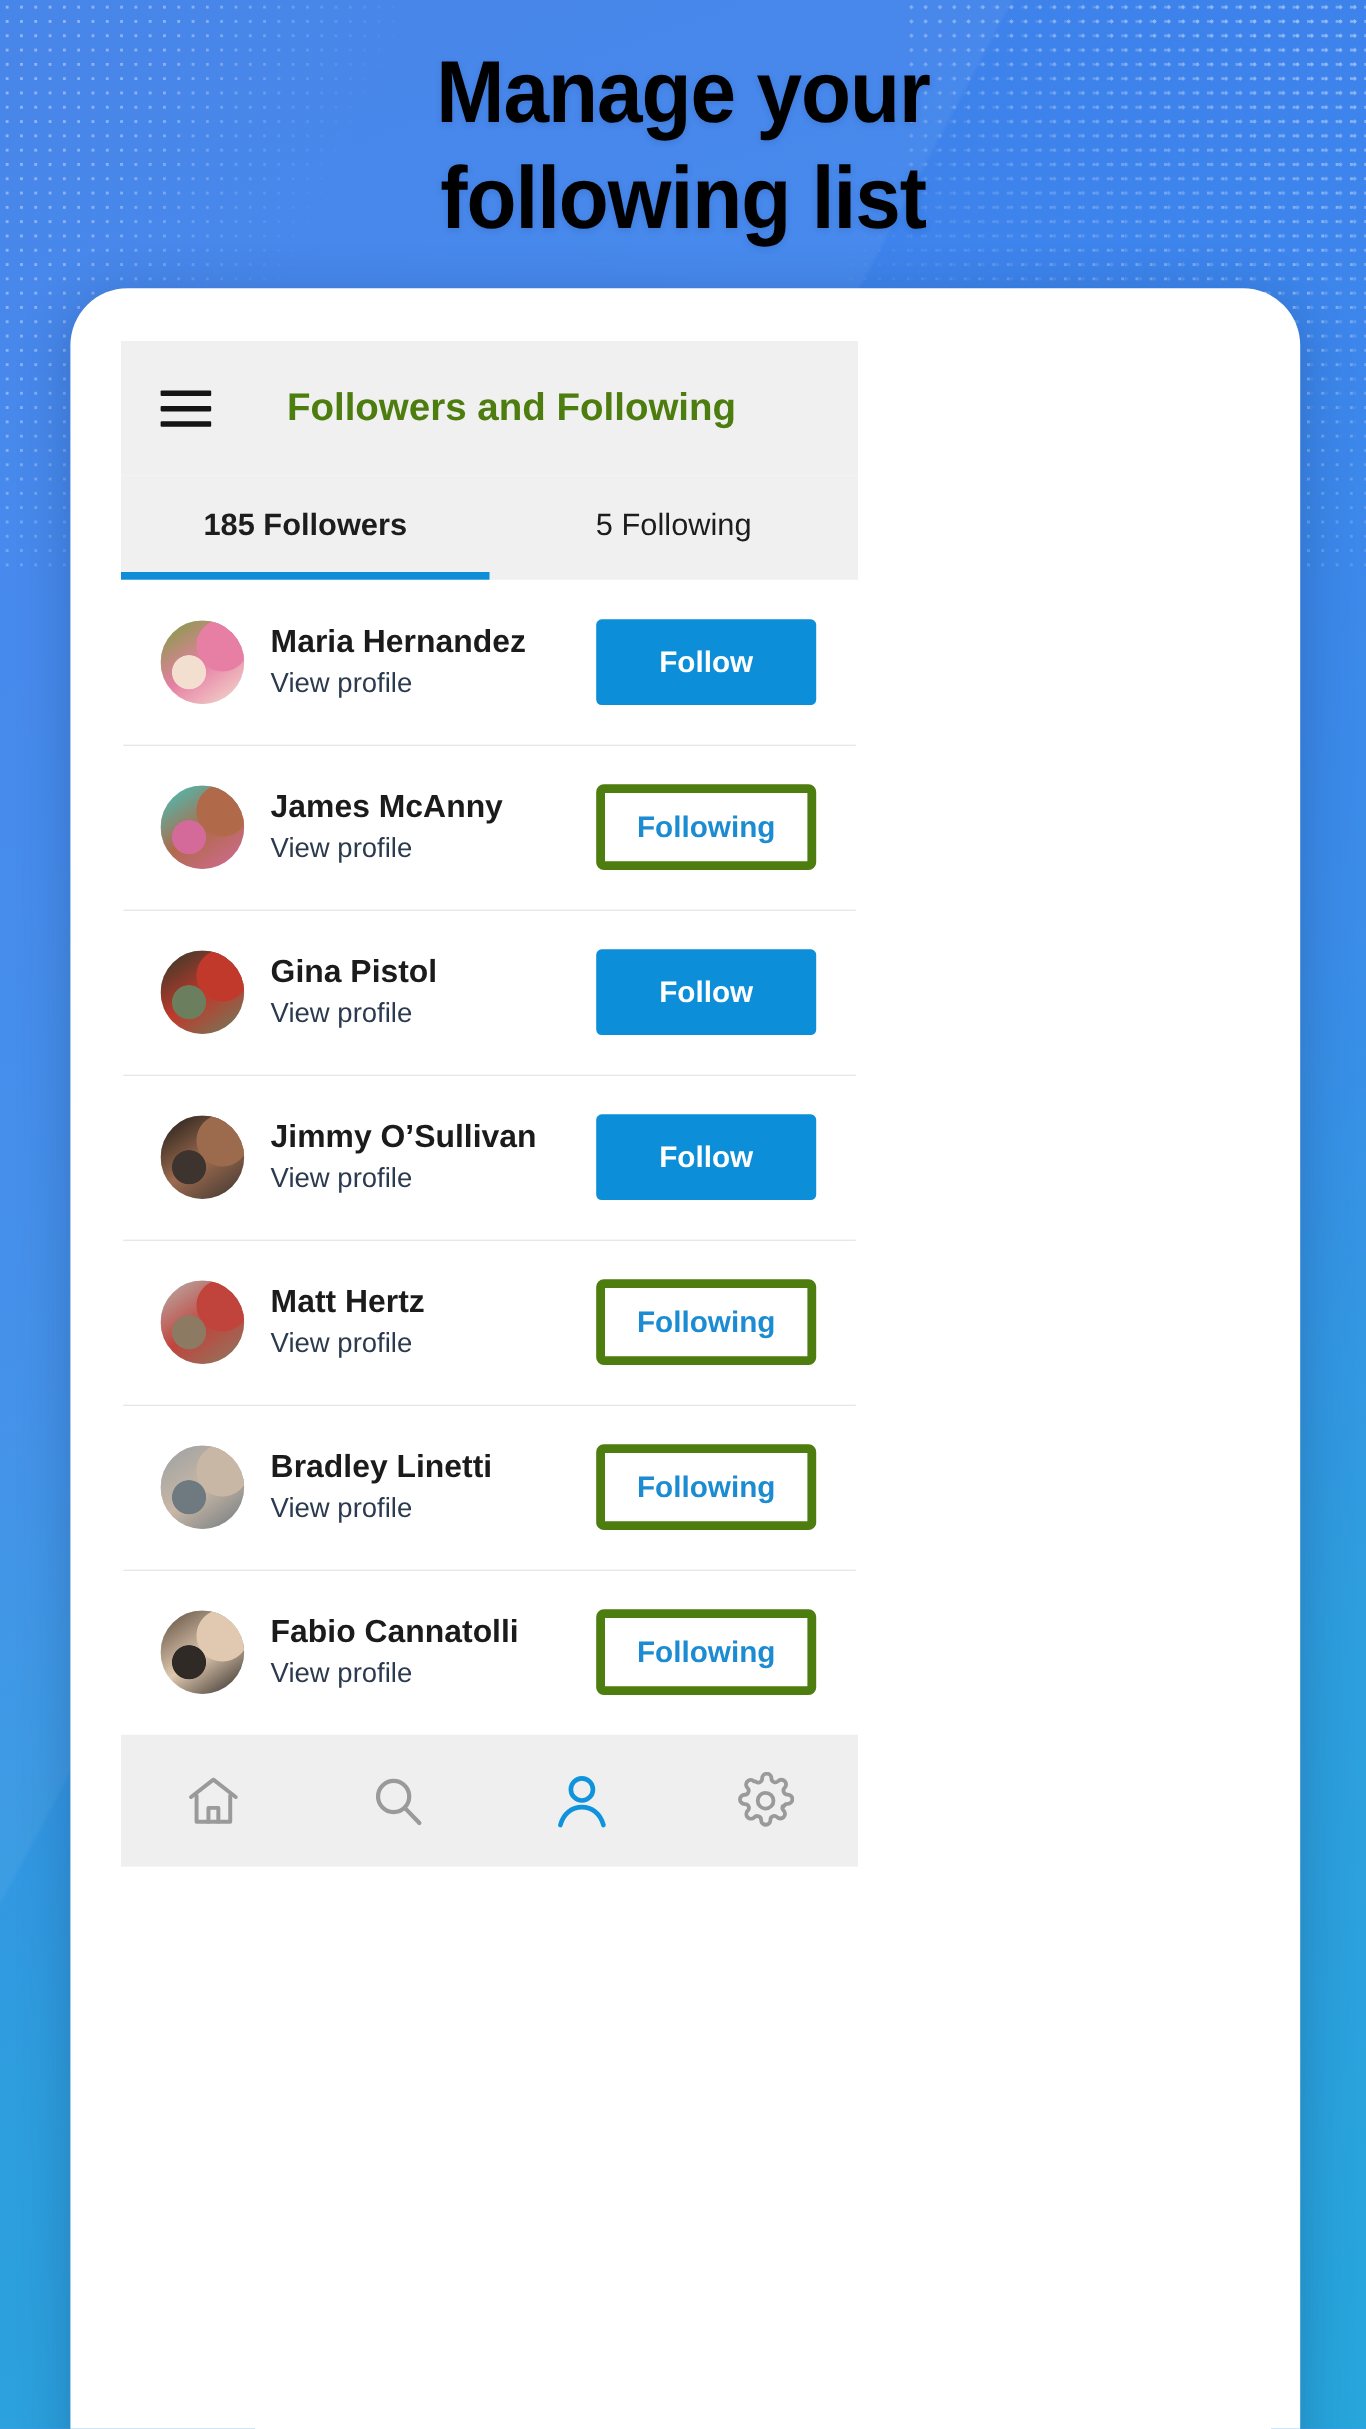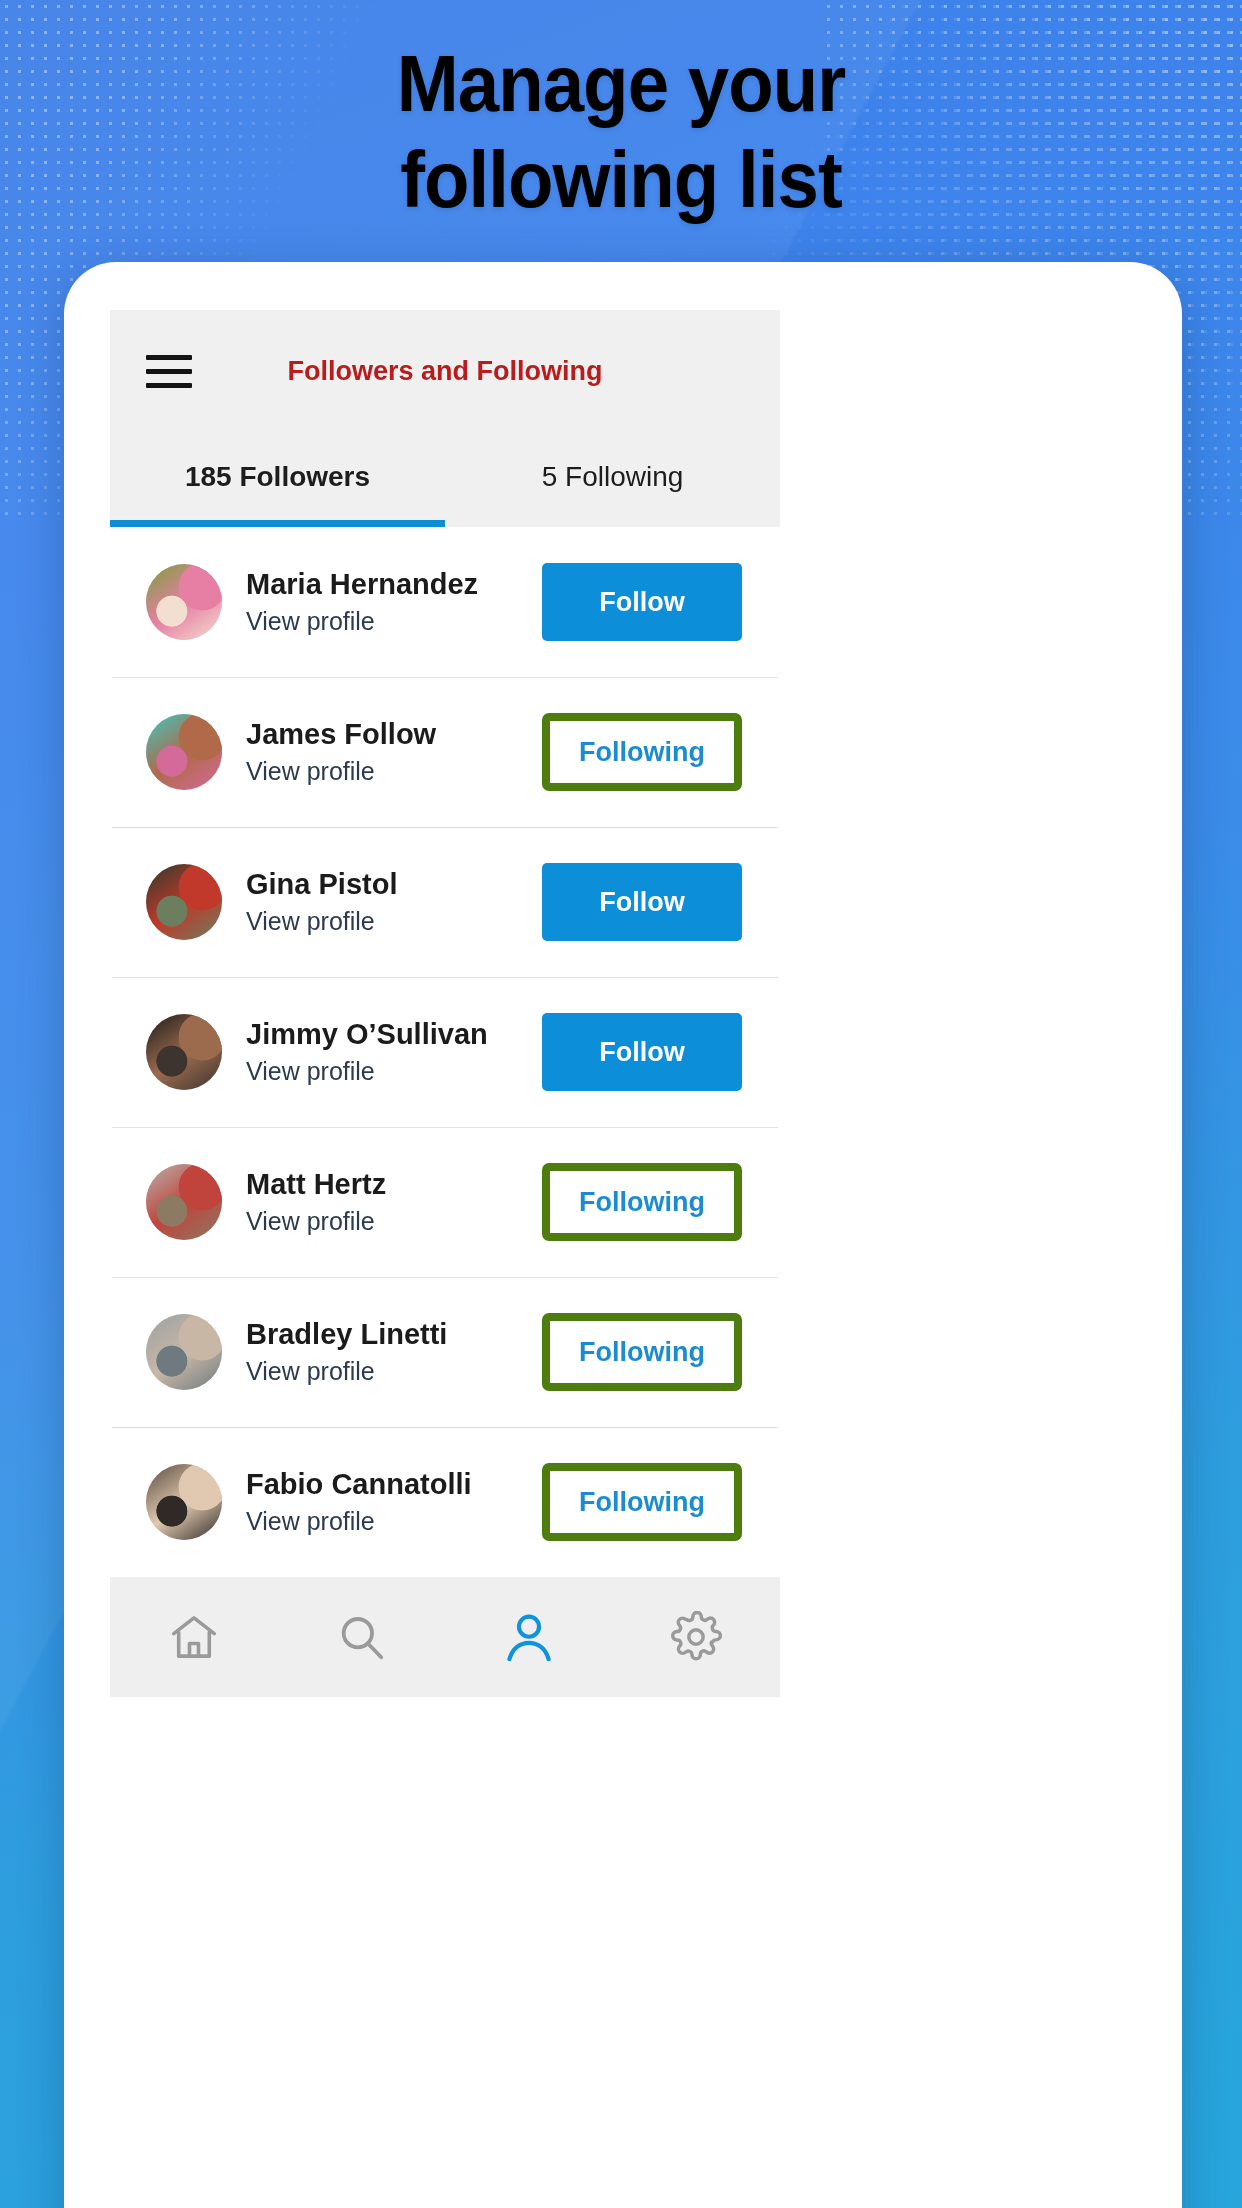--- a/index.html
+++ b/index.html
@@ -36,21 +36,21 @@
   .phone{position:absolute;left:64px;top:262px;width:1118px;height:2100px;
     background:#fff;border-radius:52px 52px 0 0;
     box-shadow:0 10px 46px rgba(18,50,100,0.30);}
   .screen{position:absolute;left:46px;top:48px;width:670px;height:2000px;overflow:hidden;}
 
   
   .appbar{height:122px;background:#f0f0f0;display:flex;align-items:center;position:relative;}
   .hamburger{width:46px;margin-left:36px;display:flex;flex-direction:column;justify-content:center;gap:9px;cursor:pointer;}
   .hamburger span{display:block;height:5px;background:#141414;border-radius:1px;}
   .appbar-title{position:absolute;left:0;width:100%;text-align:center;
-    font-size:27px;font-weight:700;color:#b91c1c;pointer-events:none;}
+    font-size:35px;font-weight:700;color:#4d7c0f;pointer-events:none;padding-left:20px;}
 
   
   .tabs{height:95px;background:#f0f0f0;display:flex;position:relative;}
   .tab{flex:1;display:flex;align-items:center;justify-content:center;
     font-size:28px;color:#1d1d1d;cursor:pointer;padding-bottom:6px;}
   .tab.active{font-weight:700;}
   .tab-indicator{position:absolute;bottom:0;left:0;width:50%;height:7px;background:#0d8ed6;}
 
   
   .list{background:#fff;}
@@ -113,21 +113,21 @@
             <div class="name">Maria Hernandez</div>
             <div class="sub">View profile</div>
           </div>
           <div class="btn filled">Follow</div>
         </div>
         <div class="row">
           <div class="avatar">
             <i style="background: radial-gradient(circle at 34% 62%, rgb(212, 106, 154) 0px, rgb(212, 106, 154) 22%, transparent 23%), radial-gradient(circle at 74% 30%, rgb(176, 106, 74) 0px, rgb(176, 106, 74) 30%, transparent 31%), linear-gradient(145deg, rgb(62, 199, 192) 0%, rgb(176, 106, 74) 52%, rgb(212, 106, 154) 100%);"></i>
           </div>
           <div class="meta">
-            <div class="name">James Follow</div>
+            <div class="name">James McAnny</div>
             <div class="sub">View profile</div>
           </div>
           <div class="btn outline">Following</div>
         </div>
         <div class="row">
           <div class="avatar">
             <i style="background: radial-gradient(circle at 34% 62%, rgb(107, 127, 94) 0px, rgb(107, 127, 94) 22%, transparent 23%), radial-gradient(circle at 74% 30%, rgb(192, 57, 43) 0px, rgb(192, 57, 43) 30%, transparent 31%), linear-gradient(145deg, rgb(43, 58, 42) 0%, rgb(192, 57, 43) 52%, rgb(107, 127, 94) 100%);"></i>
           </div>
           <div class="meta">
             <div class="name">Gina Pistol</div>

